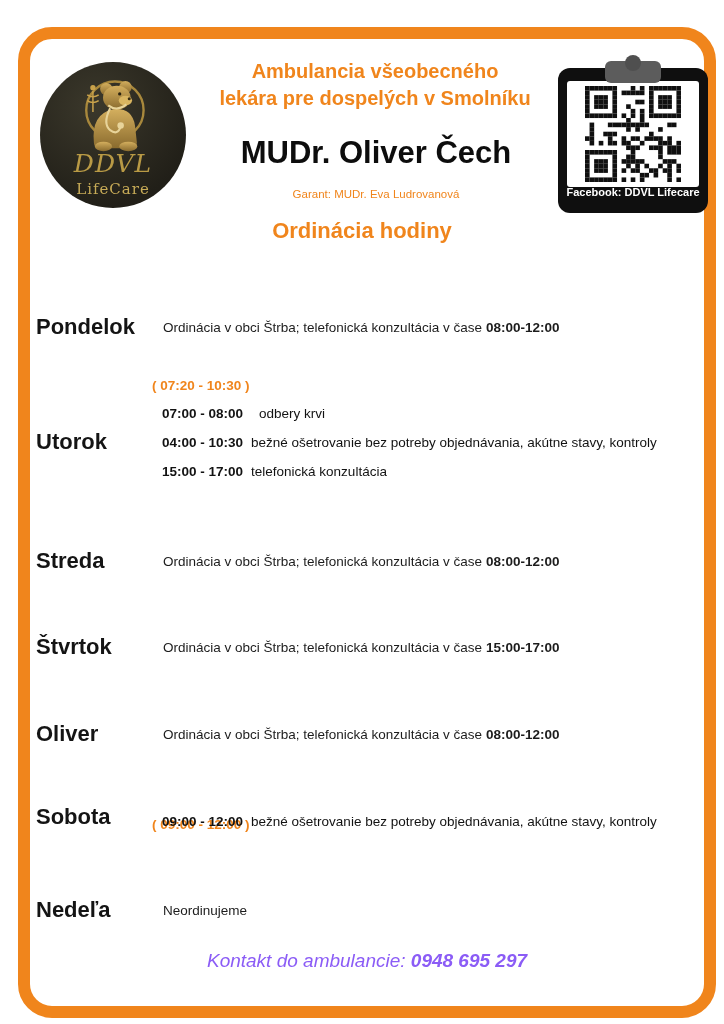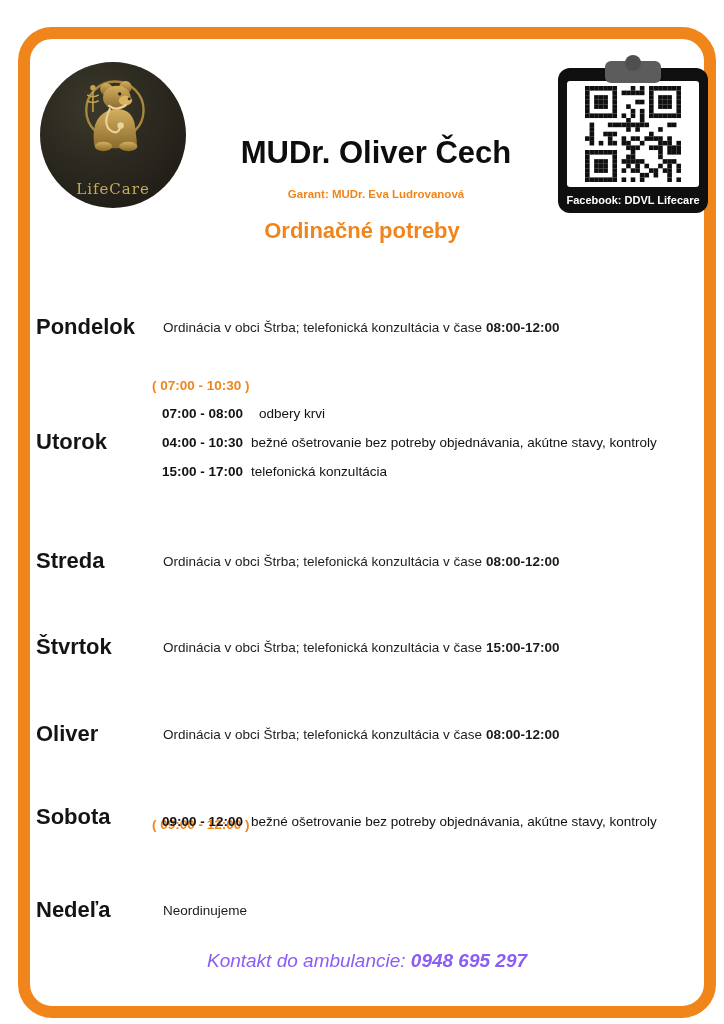--- a/index.html
+++ b/index.html
@@ -44,35 +44,35 @@
   .clinic-title{
     left:190px;top:58px;width:370px;text-align:center;
     color:var(--orange);font-weight:bold;font-size:20px;line-height:27px;
   }
   .doctor-name{
     left:150px;top:136px;width:452px;text-align:center;
     font-weight:bold;font-size:31px;line-height:34px;color:#0d0d0d;
   }
   .garant{
     left:150px;top:188px;width:452px;text-align:center;
-    color:var(--orange);font-weight:bold;font-size:11.5px;
+    color:var(--orange);font-weight:normal;font-size:11.5px;
   }
   .section-title{
     left:127px;top:218px;width:470px;text-align:center;
     color:var(--orange);font-weight:bold;font-size:22px;
   }
 
   
   .clipboard{left:558px;top:55px;width:150px;height:158px;}
   .clip-knob{position:absolute;left:67px;top:0;width:16px;height:16px;border-radius:50%;background:#4f4f4f;z-index:3;}
   .clip-bar{position:absolute;left:47px;top:6px;width:56px;height:22px;border-radius:6px;background:#5c5c5c;z-index:2;}
   .board{position:absolute;left:0;top:13px;width:150px;height:145px;background:#0f0f0f;border-radius:12px;z-index:1;}
   .qr-panel{position:absolute;left:9px;top:13px;width:132px;height:106px;background:#fff;border-radius:3px;}
   .qr-panel svg{display:block;margin:5px auto 0 auto;}
-  .qr-caption{position:absolute;left:0;right:0;bottom:7px;text-align:center;color:#fff;font-weight:bold;font-size:11px;}
+  .qr-caption{position:absolute;left:0;right:0;bottom:15px;text-align:center;color:#fff;font-weight:bold;font-size:11px;}
 
   
   .day-label{left:36px;width:125px;font-weight:bold;font-size:22px;line-height:26px;color:#141414;}
   .sched-line{left:163px;font-size:13.5px;line-height:17px;color:#1c1c1c;white-space:nowrap;}
   .sched-line b{margin-left:4px;}
   .orange-note{left:152px;color:var(--orange);font-weight:bold;font-size:13.5px;line-height:17px;white-space:nowrap;}
   .time-row{left:162px;font-size:13.5px;line-height:17px;white-space:nowrap;display:flex;justify-content:flex-end;}
   .time-row .t{font-weight:bold;}
   .time-row .d{margin-left:8px;}
   .time-row.gap-lg .d{margin-left:16px;}
@@ -114,28 +114,31 @@
       <path d="M23 26 Q29 30 35 26"></path>
       <path d="M23 32 Q29 36 35 32"></path>
       <circle cx="29" cy="18.5" r="2" fill="#c9a24b"></circle>
     </g>
     <g stroke="#e8d49a" fill="none" stroke-width="2.2">
       <path d="M45 37 Q54 44 64 36"></path>
       <path d="M47 40 Q39 56 47 63 Q55 69 58 59"></path>
     </g>
     <circle cx="58" cy="58" r="3.4" fill="#e8d49a"></circle>
   </svg>
+  <div class="logo-brand">DDVL</div>
   <div class="logo-subbrand">LifeCare</div>
 </div>
 
 <div class="abs clinic-title">
+  <div>Ambulancia všeobecného</div>
+  <div>lekára pre dospelých v Smolníku</div>
 </div>
 <div class="abs doctor-name">MUDr. Oliver Čech</div>
 <div class="abs garant">Garant: MUDr. Eva Ludrovanová</div>
-<div class="abs section-title">Ordinačné potreby</div>
+<div class="abs section-title">Ordinácia hodiny</div>
 
 <div class="abs clipboard">
   <div class="clip-knob"></div>
   <div class="clip-bar"></div>
   <div class="board">
     <div class="qr-panel">
       <svg id="qr-svg" width="96" height="96" viewBox="0 0 100 100">
           <rect x="0.00" y="0.00" width="4.81" height="4.81" fill="#101010"></rect>
           <rect x="4.76" y="0.00" width="4.81" height="4.81" fill="#101010"></rect>
           <rect x="9.52" y="0.00" width="4.81" height="4.81" fill="#101010"></rect>
@@ -347,21 +350,21 @@
     </div>
     <div class="qr-caption">Facebook: DDVL Lifecare</div>
   </div>
 </div>
 
 <div class="abs day-label" style="top:314px">Pondelok</div>
 <div class="abs sched-line" style="top:319px">
   <span>Ordinácia v obci Štrba; telefonická konzultácia v čase</span><b>08:00-12:00</b>
 </div>
 
-<div class="abs orange-note" style="top:377px">( 07:00 - 10:30 )</div>
+<div class="abs orange-note" style="top:377px">( 07:20 - 10:30 )</div>
 <div class="abs day-label" style="top:429px">Utorok</div>
 <div class="abs time-row gap-lg" style="top:405px">
   <span class="t">07:00 - 08:00</span>
   <span class="d">odbery krvi</span>
 </div>
 <div class="abs time-row" style="top:434px">
   <span class="t">04:00 - 10:30</span>
   <span class="d">bežné ošetrovanie bez potreby objednávania, akútne stavy, kontroly</span>
 </div>
 <div class="abs time-row" style="top:463px">

